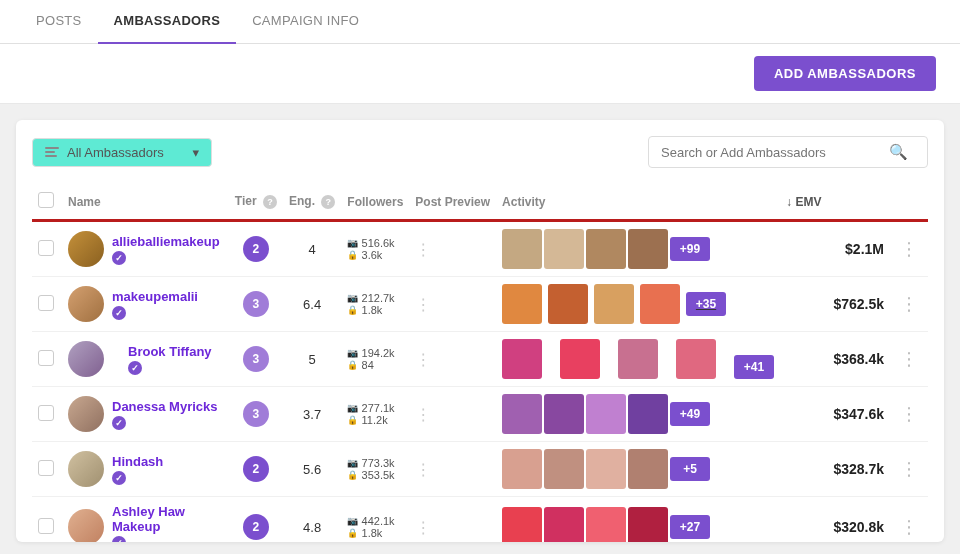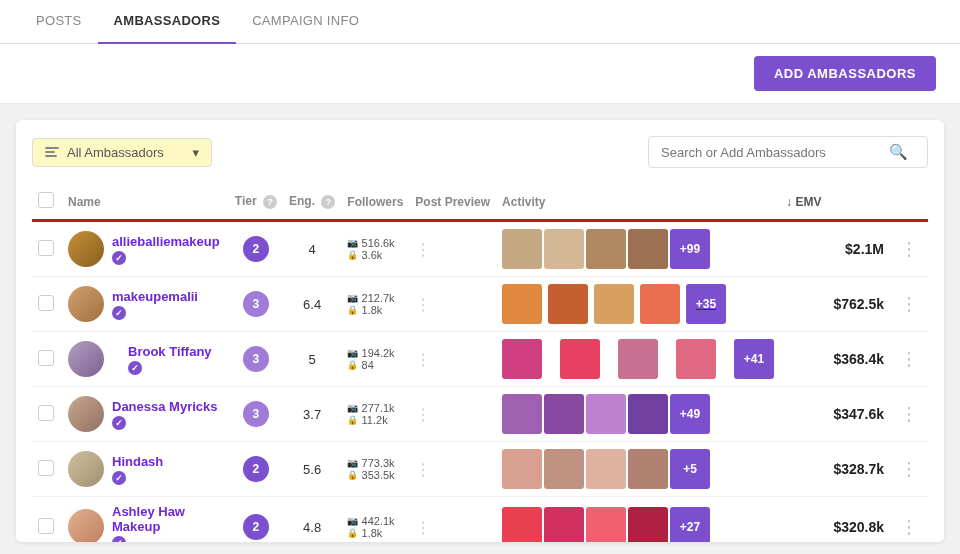--- a/index.html
+++ b/index.html
@@ -5,21 +5,21 @@
     * { box-sizing: border-box; margin: 0; padding: 0; }
     body { font-family: -apple-system, BlinkMacSystemFont, 'Segoe UI', sans-serif; background: #f0f0f0; width: 960px; height: 554px; overflow: hidden; font-size: 13px; color: #333; }
     .top-nav-item { padding: 0 16px; height: 44px; display: flex; align-items: center; font-size: 13px; color: #888; cursor: pointer; border-bottom: 2px solid transparent; font-weight: 500; letter-spacing: 0.3px; }
     .top-nav-item.active { color: #333; border-bottom: 2px solid #7b4fce; font-weight: 600; }
     .add-ambassadors-btn { background: #7b4fce; color: #fff; border: none; border-radius: 4px; padding: 10px 20px; font-size: 13px; font-weight: 600; cursor: pointer; letter-spacing: 0.5px; }
 
     .card { background: #fff; border-radius: 6px; padding: 16px; box-shadow: 0 1px 4px rgba(0,0,0,0.08); }
 
     .filter-search-row { display: flex; align-items: center; justify-content: space-between; margin-bottom: 16px; }
 
-    .filter-dropdown { display: flex; align-items: center; gap: 8px; border: 1px solid #ddd; border-radius: 4px; padding: 6px 12px; cursor: pointer; font-size: 13px; color: #555; background: #fef9c3; min-width: 180px; }
+    .filter-dropdown { display: flex; align-items: center; gap: 8px; border: 1px solid #ddd; border-radius: 4px; padding: 6px 12px; cursor: pointer; font-size: 13px; color: #555; background: #5eead4; min-width: 180px; }
     .filter-dropdown .lines-icon { display: flex; flex-direction: column; gap: 2px; }
     .filter-dropdown .lines-icon span { display: block; height: 2px; background: #888; border-radius: 1px; }
     .filter-dropdown .lines-icon span:nth-child(1) { width: 14px; }
     .filter-dropdown .lines-icon span:nth-child(2) { width: 10px; }
     .filter-dropdown .lines-icon span:nth-child(3) { width: 12px; }
     .filter-dropdown .chevron { margin-left: auto; }
 
     .search-box { display: flex; align-items: center; border: 1px solid #ddd; border-radius: 4px; padding: 6px 12px; gap: 8px; min-width: 280px; margin-left: 32px; }
     .search-box input { border: none; outline: none; font-size: 13px; color: #555; width: 220px; }
     .search-icon { color: #aaa; font-size: 15px; }
@@ -36,21 +36,21 @@
     .verified-check { width: 14px; height: 14px; background: #7b4fce; border-radius: 50%; display: flex; align-items: center; justify-content: center; }
     .verified-check::after { content: '✓'; color: #fff; font-size: 9px; font-weight: bold; }
 
     .tier-badge { width: 26px; height: 26px; border-radius: 50%; display: inline-flex; align-items: center; justify-content: center; font-size: 12px; font-weight: 700; color: #fff; }
     .tier-2 { background: #7b4fce; }
     .tier-3 { background: #a07cd8; }
 
     .eng-cell { font-size: 13px; color: #333; text-align: center; }
     .followers-cell { font-size: 11px; color: #555; white-space: nowrap; }
     .followers-row { display: flex; align-items: center; gap: 3px; }
-    .plus-badge { width: 40px; height: 40px; border-radius: 3px; background: #7b4fce; color: #fff; font-size: 12px; font-weight: 700; display: inline-flex; align-items: center; justify-content: center; }
+    .plus-badge { width: 40px; height: 24px; border-radius: 3px; background: #7b4fce; color: #fff; font-size: 12px; font-weight: 700; display: inline-flex; align-items: center; justify-content: center; }
 
     .emv-cell { text-align: right; font-weight: 600; font-size: 14px; color: #222; white-space: nowrap; }
     .more-btn { color: #bbb; cursor: pointer; font-size: 18px; padding: 0 4px; }
 
     .help-icon { display: inline-flex; width: 14px; height: 14px; background: #ccc; border-radius: 50%; align-items: center; justify-content: center; font-size: 9px; color: #fff; margin-left: 3px; }
 
     .activity-cell { font-size: 11px; color: #aaa; }
   </style>
 </head>
 <body>

